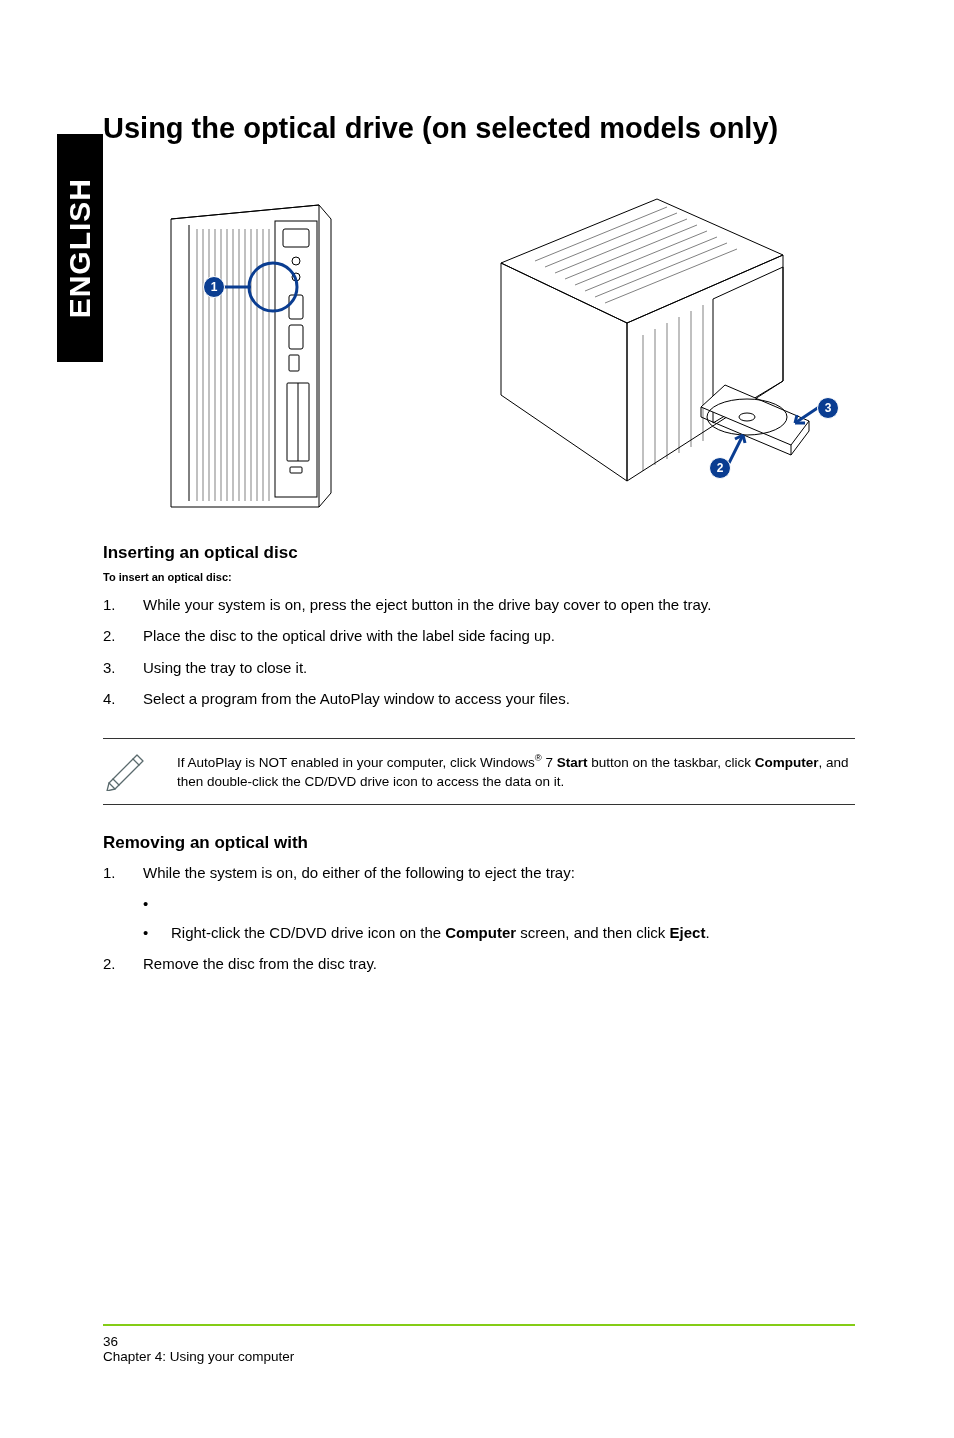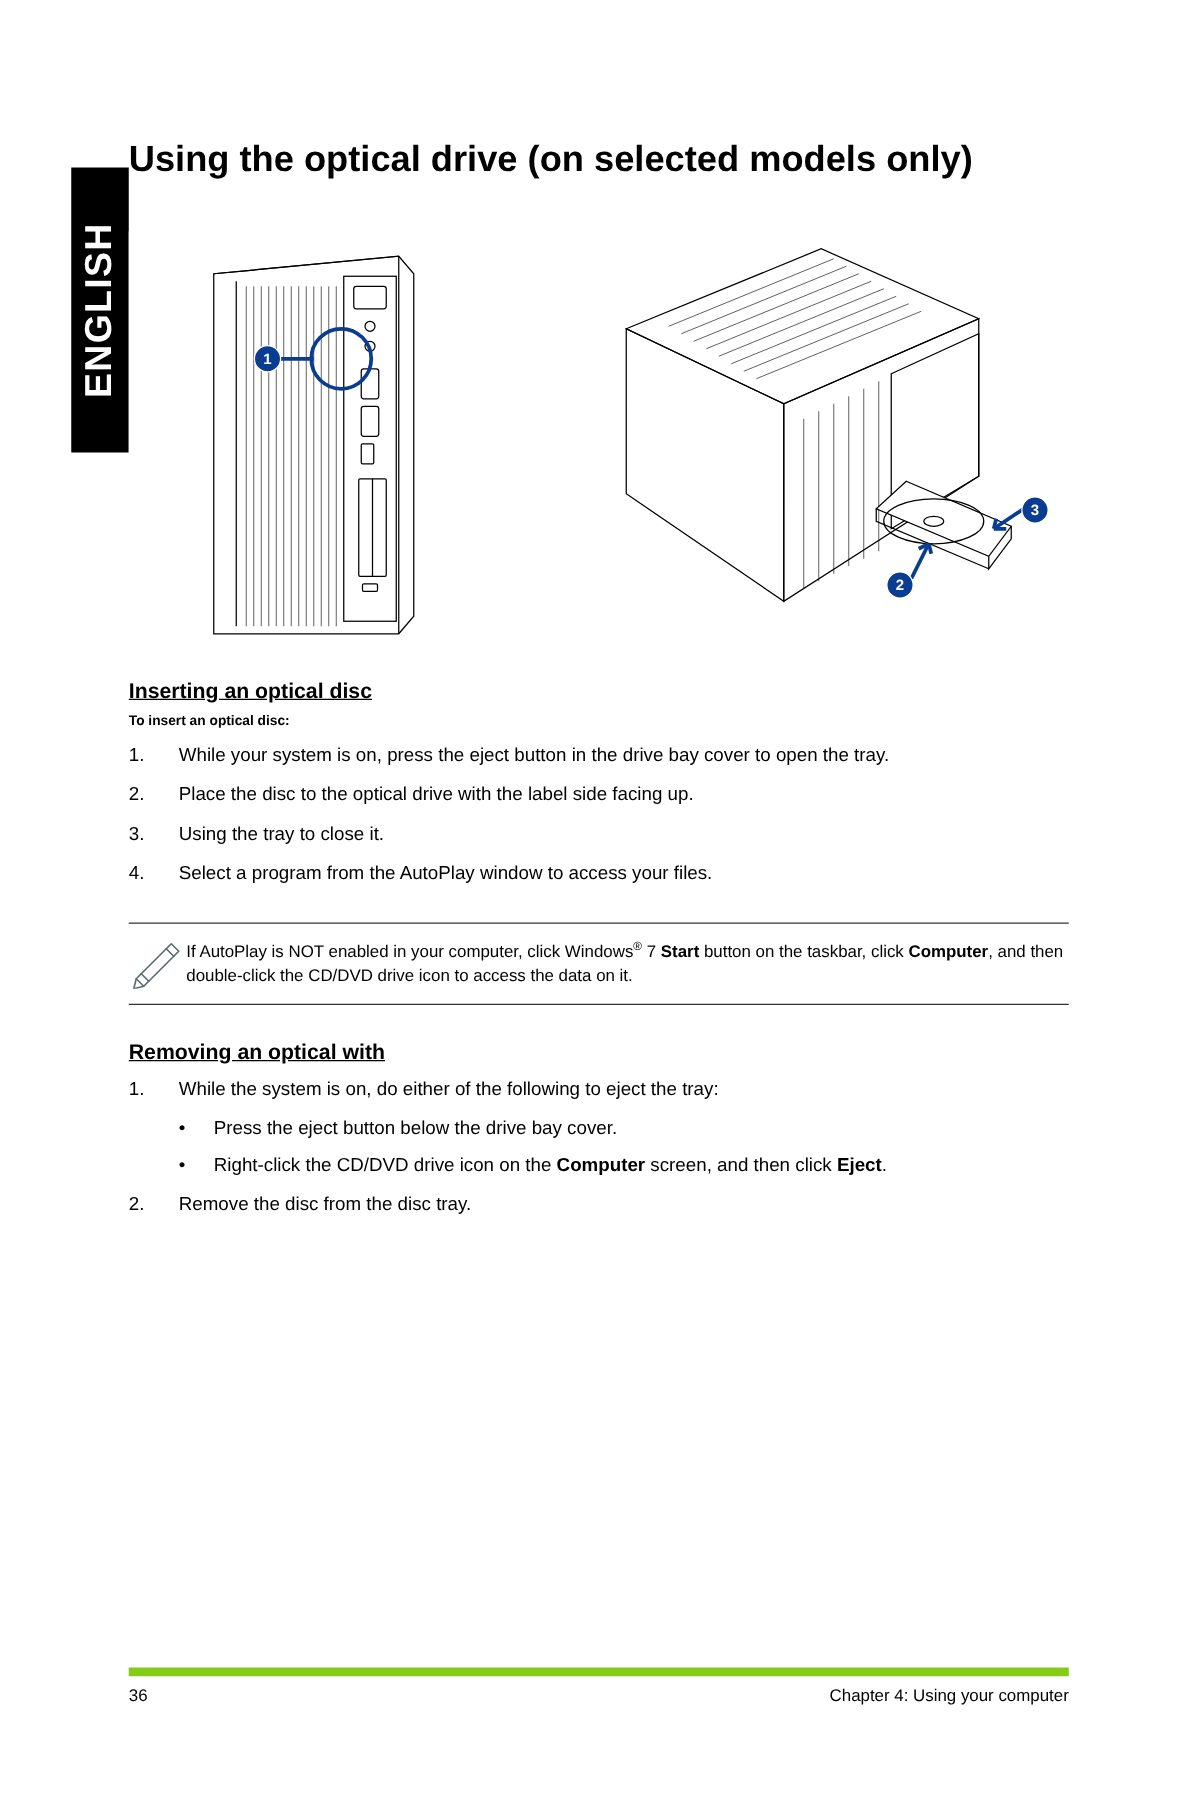--- a/index.html
+++ b/index.html
@@ -48,52 +48,53 @@
     border-radius: 50%;
     background: #0a3d91;
     color: #fff;
     font-size: 12px;
     font-weight: bold;
     display: flex;
     align-items: center;
     justify-content: center;
     border: 1px solid #fff;
   }
-  h2 { font-size: 17px; font-weight: bold; margin-top: 12px; margin-bottom: 8px; text-decoration: underline; }
+  h2 { font-size: 17px; font-weight: bold; margin-top: 12px; margin-bottom: 8px; }
   .subhead { font-size: 11px; font-weight: bold; margin-bottom: 10px; }
   ol.plain { list-style: none; counter-reset: none; padding-left: 0; }
   ol.plain li { display: flex; align-items: flex-start; font-size: 15px; line-height: 1.55; margin-bottom: 8px; }
   ol.plain li .num { width: 40px; flex: none; }
   ol.plain li .txt { flex: 1; }
   .note-block {
     margin-top: 28px;
     margin-bottom: 28px;
   }
   .note-inner {
     display: flex;
     align-items: flex-start;
+    gap: 28px;
     border-top: 1px solid #333;
     border-bottom: 1px solid #333;
     padding: 10px 0 12px 0;
   }
   .note-icon svg { display:block; }
   .note-text { font-size: 13.5px; line-height: 1.45; padding-top: 2px; }
   .bullets { margin-left: 40px; margin-top: 6px; margin-bottom: 8px; }
   .bullets .bline { display: flex; align-items: flex-start; font-size: 15px; line-height: 1.55; margin-bottom: 6px; }
   .bullets .bline .dot { width: 28px; flex:none; }
   .footer {
     position: absolute;
     left: 103px;
     bottom: 74px;
     width: 752px;
-    border-top: 7px solid #84cc16;
+    border-top: 2px solid #84cc16;
     padding-top: 8px;
     font-size: 13.5px;
     display: flex;
-    justify-content: space-between;
+    flex-direction: column;
   }
   .sup { font-size: 0.7em; vertical-align: super; }
 </style>
 </head>
 <body>
 
 <div class="side-tab">
   <span>ENGLISH</span>
 </div>
 
@@ -246,21 +247,20 @@
   <h2>Removing an optical with</h2>
   <ol class="plain">
     <li>
       <span class="num">1.</span>
       <span class="txt">While the system is on, do either of the following to eject the tray:</span>
     </li>
   </ol>
   <div class="bullets">
     <div class="bline">
       <span class="dot">•</span>
-      <span>Press the eject button below the drive bay cover.</span>
     </div>
     <div class="bline">
       <span class="dot">•</span>
       <span>
         <span>Right-click the CD/DVD drive icon on the </span><b>Computer</b><span> screen, and then click </span><b>Eject</b><span>.</span>
       </span>
     </div>
   </div>
   <ol class="plain">
     <li>

